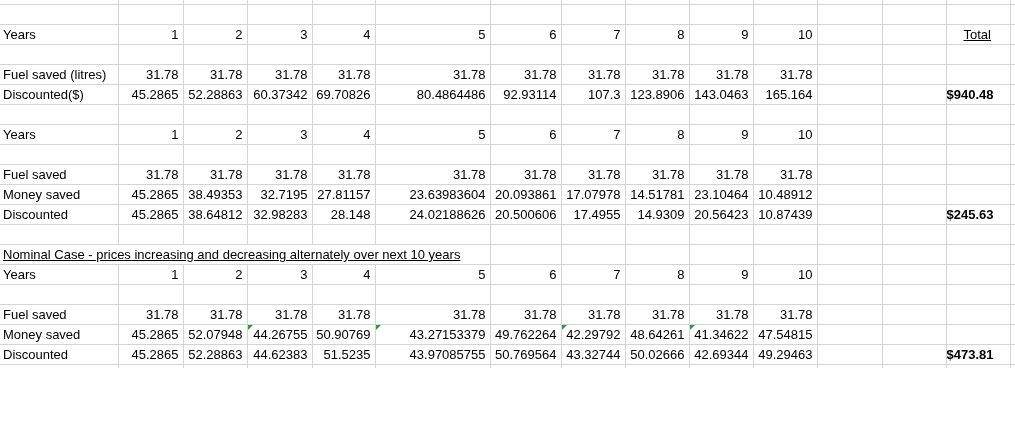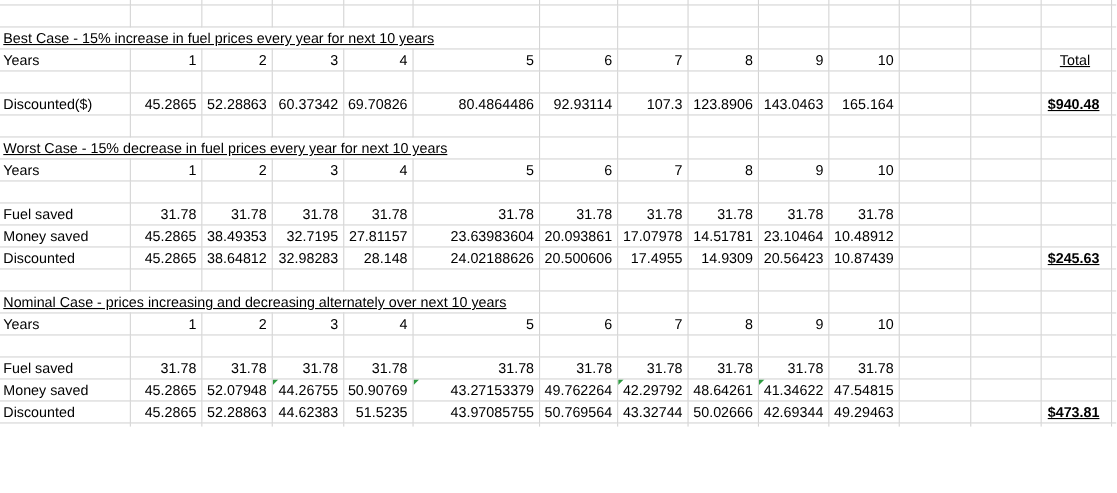--- a/index.html
+++ b/index.html
@@ -35,21 +35,21 @@
   td.label{padding-left:3px;}
   td.rel{position:relative;overflow:visible;}
   .spill{
     position:absolute;left:3px;top:0;
     line-height:19px;white-space:nowrap;z-index:3;
     text-decoration:underline;
     background:transparent;
   }
   .spill.title{font-weight:bold;}
   td.total-h{padding-left:17px;text-decoration:underline;}
-  td.total{font-weight:bold;text-decoration:underline;text-align:center;padding-right:4px;}
+  td.total{font-weight:bold;text-align:left;padding-right:4px;}
   .tri{
     position:absolute;left:0;top:0;width:0;height:0;
     border-top:5px solid var(--tri);
     border-right:5px solid transparent;
   }
 </style>
 </head>
 <body>
 
 <table class="sheet">
@@ -103,34 +103,20 @@
         <td class="c"></td>
         <td class="c"></td>
         <td class="c"></td>
         <td class="c"></td>
         <td class="c"></td>
         <td class="c"></td>
         <td class="c edge"></td>
       </tr>
 
   <tr>
-    <td class="c rel" colspan="6">
-          <span class="spill">Best Case - 15% increase in fuel prices every year for next 10 years</span>
-        </td>
-    <td class="c"></td>
-        <td class="c"></td>
-        <td class="c"></td>
-        <td class="c"></td>
-        <td class="c"></td>
-        <td class="c"></td>
-        <td class="c"></td>
-        <td class="c"></td>
-        <td class="c edge"></td>
-  </tr>
-  <tr>
     <td class="c label">Years</td>
     <td class="c num">1</td>
         <td class="c num">2</td>
         <td class="c num">3</td>
         <td class="c num">4</td>
         <td class="c num">5</td>
         <td class="c num">6</td>
         <td class="c num">7</td>
         <td class="c num">8</td>
         <td class="c num">9</td>
@@ -151,20 +137,37 @@
         <td class="c"></td>
         <td class="c"></td>
         <td class="c"></td>
         <td class="c"></td>
         <td class="c"></td>
         <td class="c"></td>
         <td class="c"></td>
         <td class="c edge"></td>
       </tr>
   <tr>
+    <td class="c label">Fuel saved (litres)</td>
+    <td class="c num">31.78</td>
+        <td class="c num">31.78</td>
+        <td class="c num">31.78</td>
+        <td class="c num">31.78</td>
+        <td class="c num">31.78</td>
+        <td class="c num">31.78</td>
+        <td class="c num">31.78</td>
+        <td class="c num">31.78</td>
+        <td class="c num">31.78</td>
+        <td class="c num">31.78</td>
+    <td class="c"></td>
+        <td class="c"></td>
+        <td class="c"></td>
+        <td class="c edge"></td>
+  </tr>
+  <tr>
     <td class="c label">Discounted($)</td>
     <td class="c num">45.2865</td>
         <td class="c num">52.28863</td>
         <td class="c num">60.37342</td>
         <td class="c num">69.70826</td>
         <td class="c num">80.4864486</td>
         <td class="c num">92.93114</td>
         <td class="c num">107.3</td>
         <td class="c num">123.8906</td>
         <td class="c num">143.0463</td>
@@ -186,34 +189,20 @@
         <td class="c"></td>
         <td class="c"></td>
         <td class="c"></td>
         <td class="c"></td>
         <td class="c"></td>
         <td class="c"></td>
         <td class="c edge"></td>
       </tr>
 
   <tr>
-    <td class="c rel" colspan="6">
-          <span class="spill">Worst Case - 15% decrease in fuel prices every year for next 10 years</span>
-        </td>
-    <td class="c"></td>
-        <td class="c"></td>
-        <td class="c"></td>
-        <td class="c"></td>
-        <td class="c"></td>
-        <td class="c"></td>
-        <td class="c"></td>
-        <td class="c"></td>
-        <td class="c edge"></td>
-  </tr>
-  <tr>
     <td class="c label">Years</td>
     <td class="c num">1</td>
         <td class="c num">2</td>
         <td class="c num">3</td>
         <td class="c num">4</td>
         <td class="c num">5</td>
         <td class="c num">6</td>
         <td class="c num">7</td>
         <td class="c num">8</td>
         <td class="c num">9</td>

